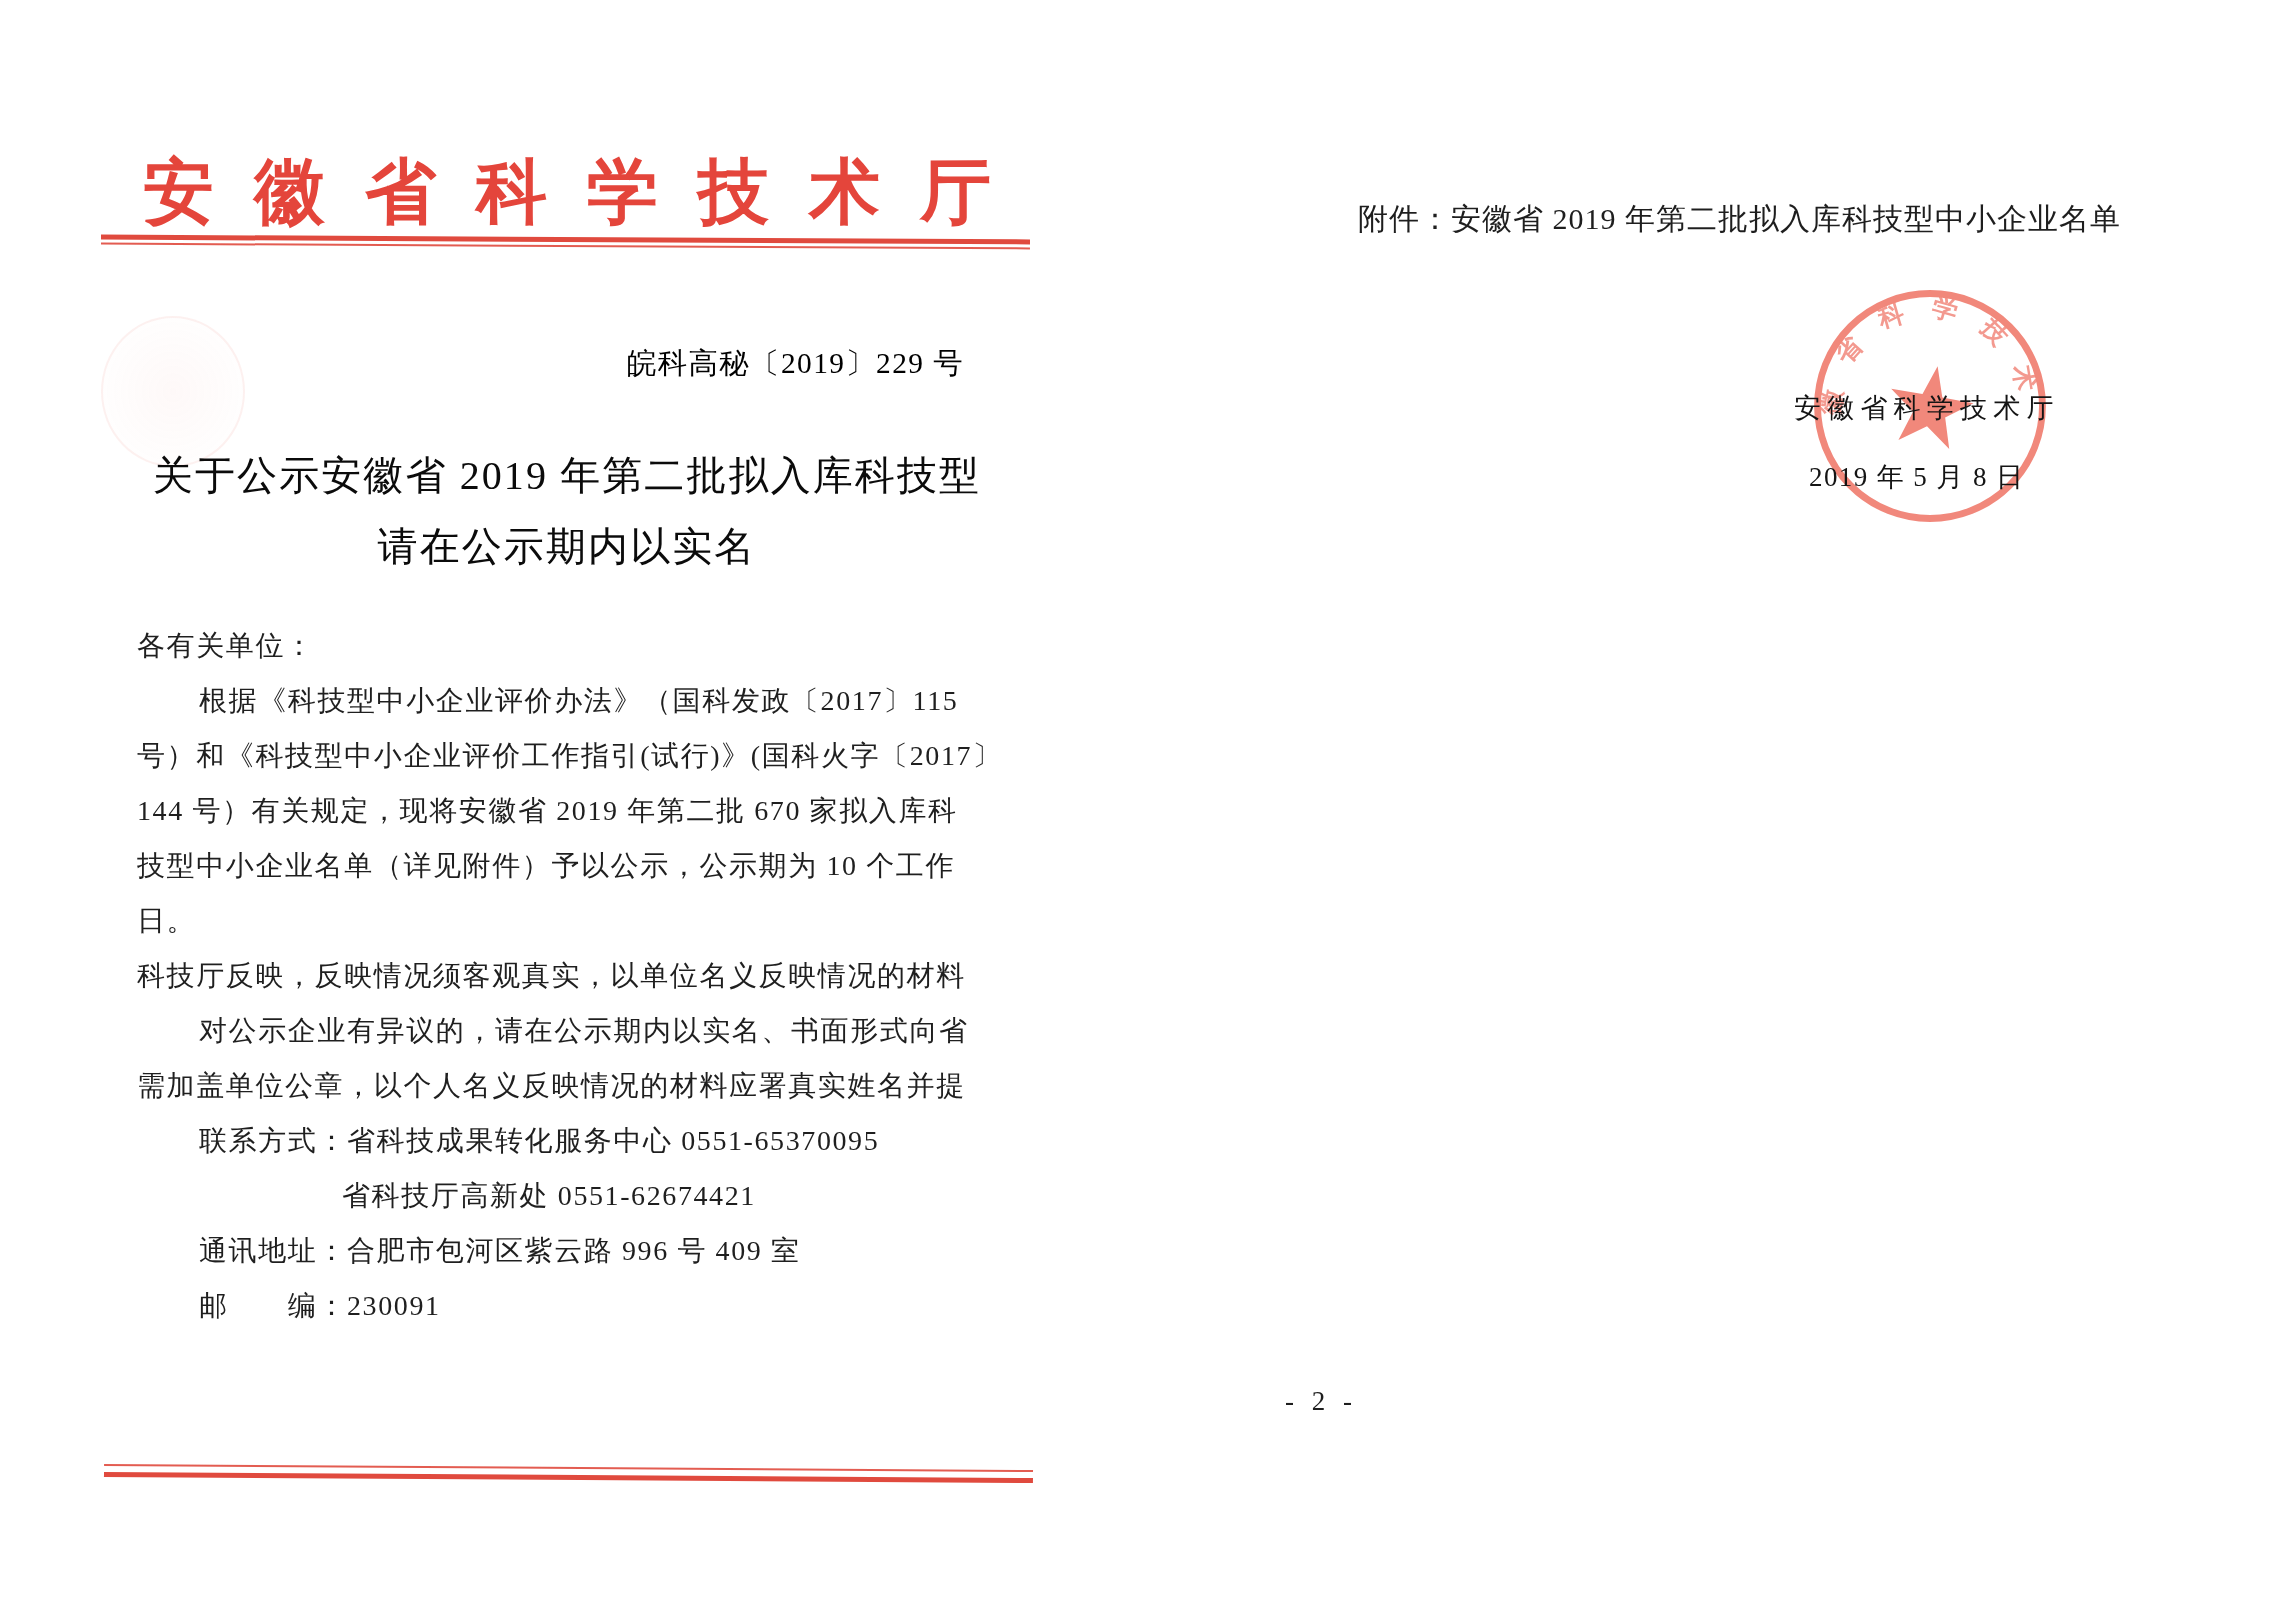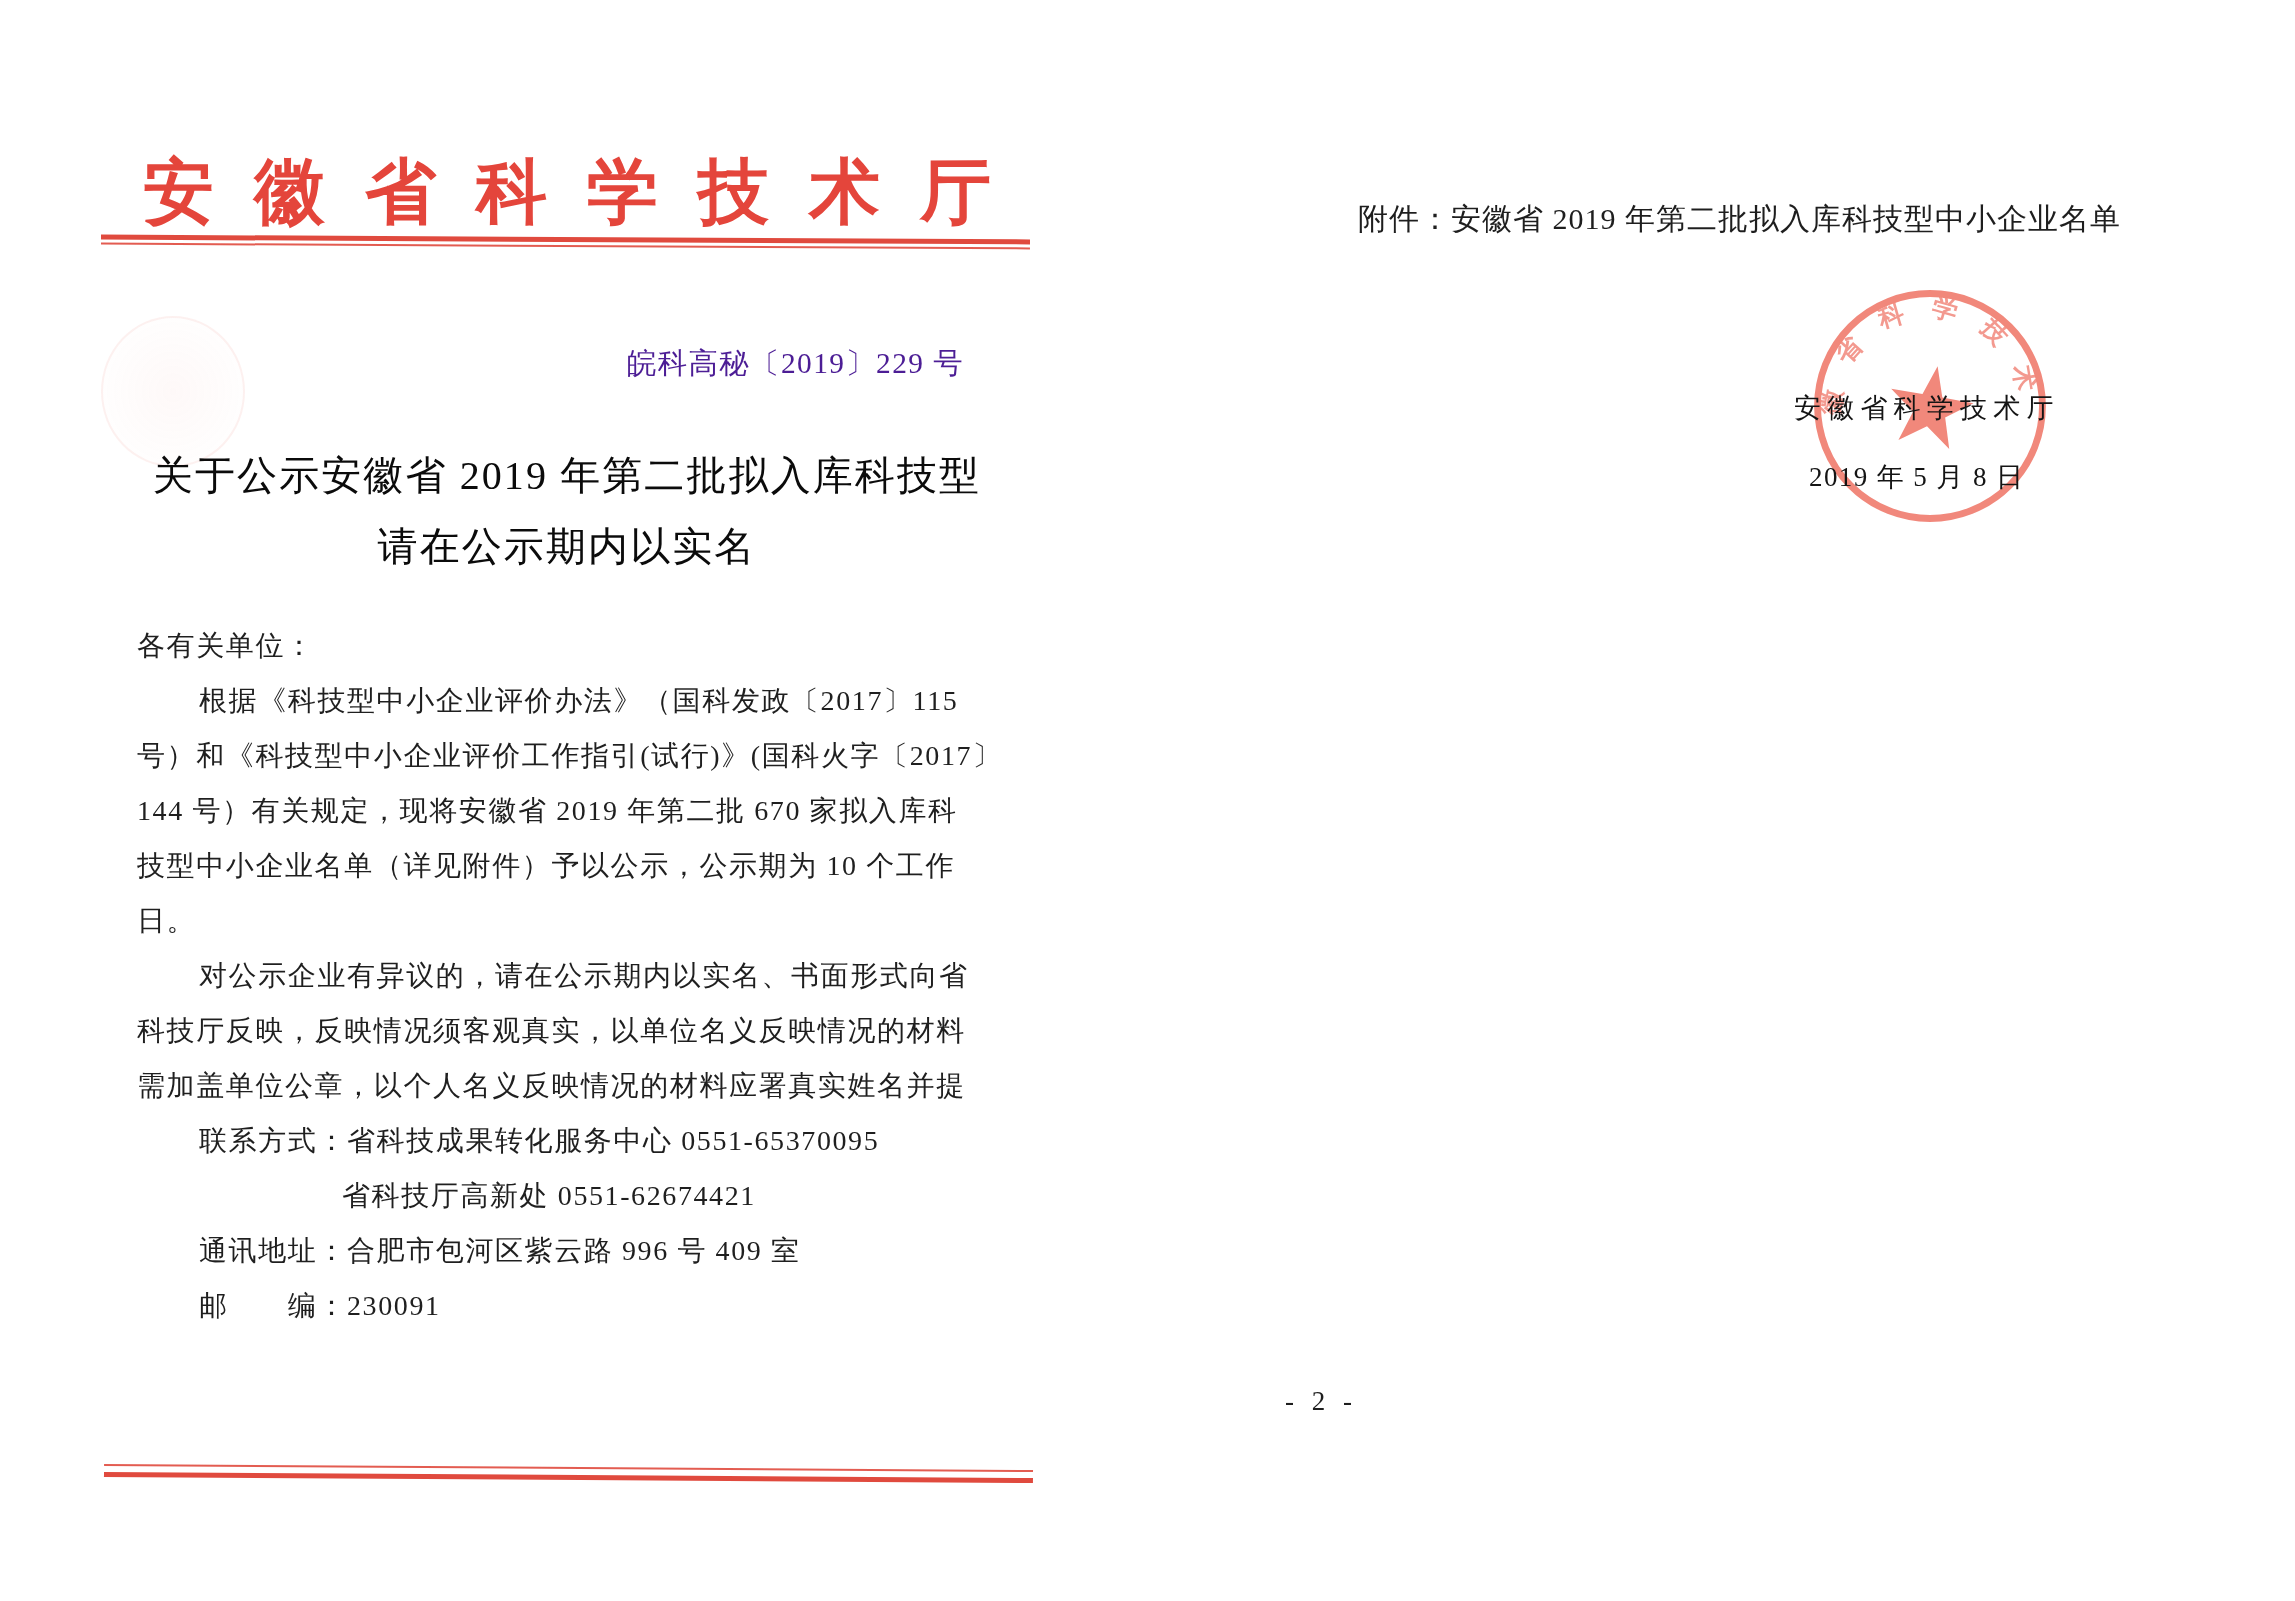--- a/index.html
+++ b/index.html
@@ -21,21 +21,21 @@
   .rules-top .rule-thick{height:4.8px;background:#e04a3e;}
   .rules-top .rule-thin{height:2.1px;background:#e04a3e;margin-top:3.4px;opacity:.9;}
 
   .ghost-seal{
     left:101px;top:316px;width:140px;height:147px;border-radius:50%;
     border:2.1px solid rgba(236,128,118,0.10);
     background:radial-gradient(ellipse at center, rgba(236,128,118,0.05), rgba(236,128,118,0.01) 70%);
   }
 
   .doc-number{
-    left:627px;top:344px;font-size:29.4px;color:#4c1d95;
+    left:627px;top:344px;font-size:29.4px;color:#000000;
     letter-spacing:1.4px;white-space:nowrap;
   }
 
   .notice-title{
     left:103px;top:440px;width:928px;text-align:center;color:#0b0b0b;
   }
   .notice-title .t-line{
     font-size:40px;font-weight:normal;letter-spacing:2.1px;line-height:71px;white-space:nowrap;
   }
 
@@ -100,22 +100,22 @@
     <div class="t-line">请在公示期内以实名</div>
   </div>
 
   <div class="abs body-text">
       <div class="body-line">各有关单位：</div>
       <div class="body-line indent">根据《科技型中小企业评价办法》（国科发政〔2017〕115</div>
       <div class="body-line">号）和《科技型中小企业评价工作指引(试行)》(国科火字〔2017〕</div>
       <div class="body-line">144 号）有关规定，现将安徽省 2019 年第二批 670 家拟入库科</div>
       <div class="body-line">技型中小企业名单（详见附件）予以公示，公示期为 10 个工作</div>
       <div class="body-line">日。</div>
+      <div class="body-line">科技厅反映，反映情况须客观真实，以单位名义反映情况的材料</div>
       <div class="body-line indent">对公示企业有异议的，请在公示期内以实名、书面形式向省</div>
-      <div class="body-line">科技厅反映，反映情况须客观真实，以单位名义反映情况的材料</div>
       <div class="body-line">需加盖单位公章，以个人名义反映情况的材料应署真实姓名并提</div>
       <div class="body-line indent">联系方式：省科技成果转化服务中心 0551-65370095</div>
       <div class="body-line indent-deep">省科技厅高新处 0551-62674421</div>
       <div class="body-line indent">通讯地址：合肥市包河区紫云路 996 号 409 室</div>
       <div class="body-line indent">邮　　编：230091</div>
     </div>
 
   <div class="abs rules-bottom">
     <div class="rule-thin"></div>
     <div class="rule-thick"></div>

